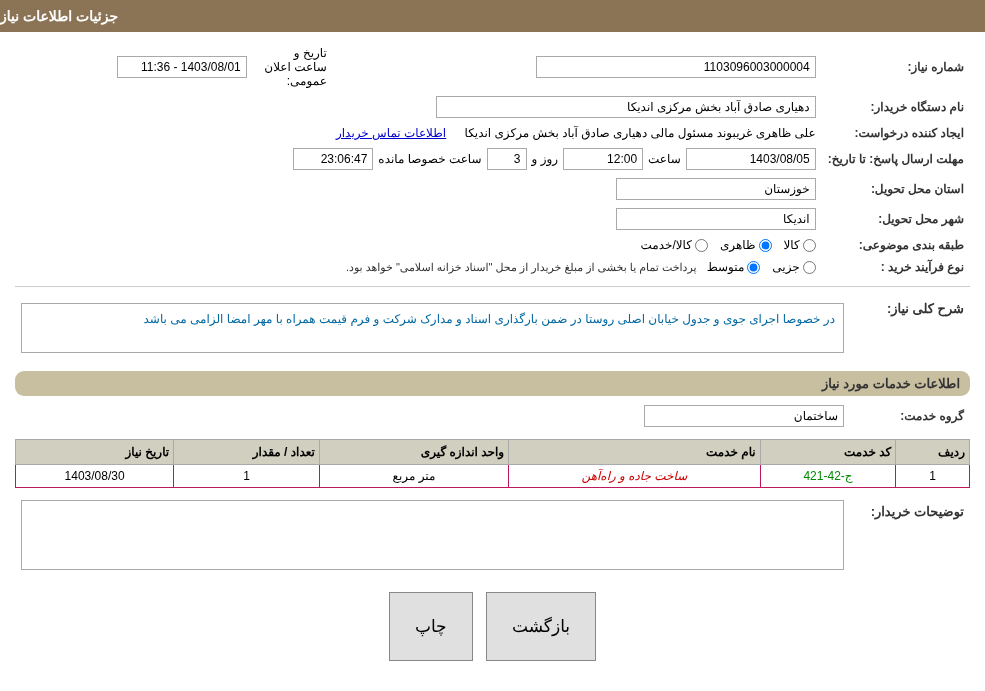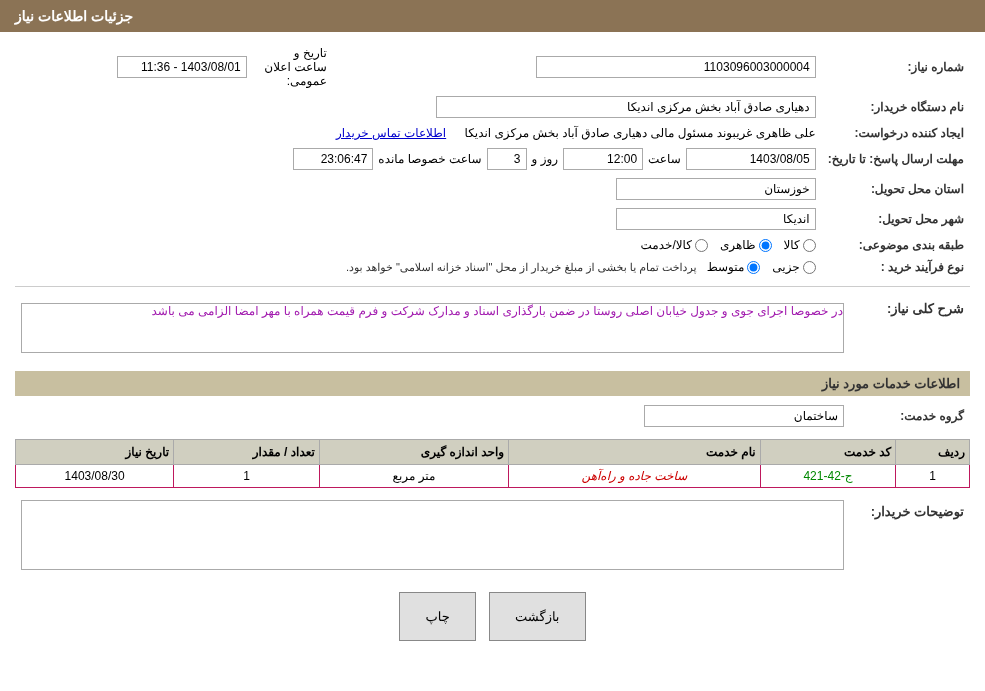--- a/index.html
+++ b/index.html
@@ -12,21 +12,21 @@
     .page-wrapper {
       width: 985px;
       min-height: 691px;
       background: #fff;
       margin: 0 auto;
     }
     .header-bar {
       background: #8B7355;
       color: #fff;
       text-align: left;
-      padding: 8px 15px;
+      padding: 8px 0;
       font-size: 14px;
       font-weight: bold;
     }
     .content-area {
       padding: 10px 15px;
     }
     .info-table {
       width: 100%;
       border-collapse: collapse;
       margin-bottom: 8px;
@@ -72,34 +72,36 @@
       align-items: center;
       gap: 3px;
     }
     .section-divider {
       width: 100%;
       border-top: 1px solid #ccc;
       margin: 6px 0;
     }
     .description-box {
       border: 1px solid #aaa;
+      padding: 8px;
       margin: 6px 0;
       background: #fff;
       min-height: 50px;
       font-size: 12px;
-      color: #a21caf;
+      color: #0369a1;
       text-align: right;
     }
     .section-title {
       background: #c8bfa0;
       color: #333;
       font-weight: bold;
       padding: 5px 10px;
       margin: 8px 0 5px 0;
       font-size: 13px;
+      border-radius: 9px;
     }
     .services-table {
       width: 100%;
       border-collapse: collapse;
       margin-bottom: 8px;
     }
     .services-table th {
       background: #d0cfc0;
       border: 1px solid #aaa;
       padding: 5px 4px;
@@ -125,22 +127,22 @@
       resize: none;
       font-size: 12px;
       font-family: Tahoma, Arial, sans-serif;
       padding: 5px;
     }
     .buttons-row {
       text-align: center;
       margin: 15px 0 10px 0;
     }
     .btn {
-      padding: 16px 25px;
-      font-size: 13px;
+      padding: 23px 25px;
+      font-size: 17px;
       font-family: Tahoma, Arial, sans-serif;
       cursor: pointer;
       border: 1px solid #888;
       margin: 0 5px;
       text-align: center;
     }
     .btn-print {
       background: #e0e0e0;
     }
     .btn-back {

